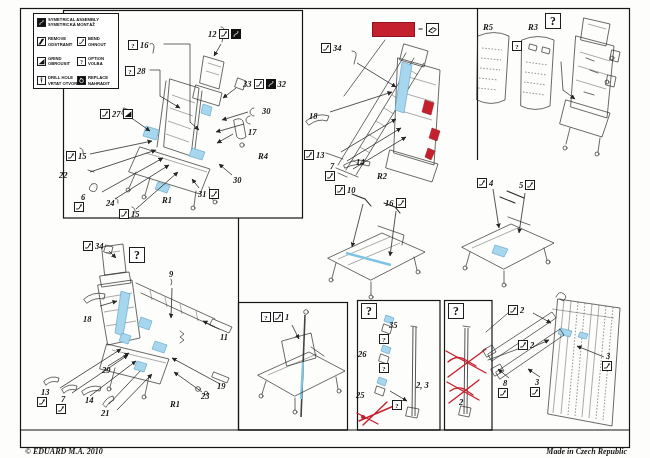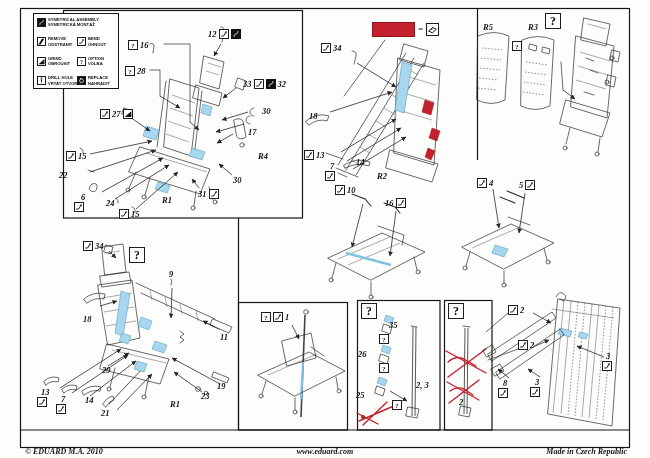--- a/index.html
+++ b/index.html
@@ -788,15 +788,14 @@
         <span class="co-icon">
           <svg viewBox="0 0 10 10">
             <path d="M1.5,7.5 L4.5,7.5 L7.3,3.2" fill="none" stroke="#111" stroke-width="1.2"></path>
             <path d="M8.6,1.4 L5.8,2.4 L7.8,4.3 Z" fill="#111"></path>
           </svg>
         </span>
       </div>
     </div>
 
   <div class="footer-text f-left">© EDUARD  M.A. 2010</div>
-  <div class="footer-text f-center">www.eduard.com</div>
   <div class="footer-text f-right">Made in Czech Republic</div>
 </div>
 
 </body></html>

